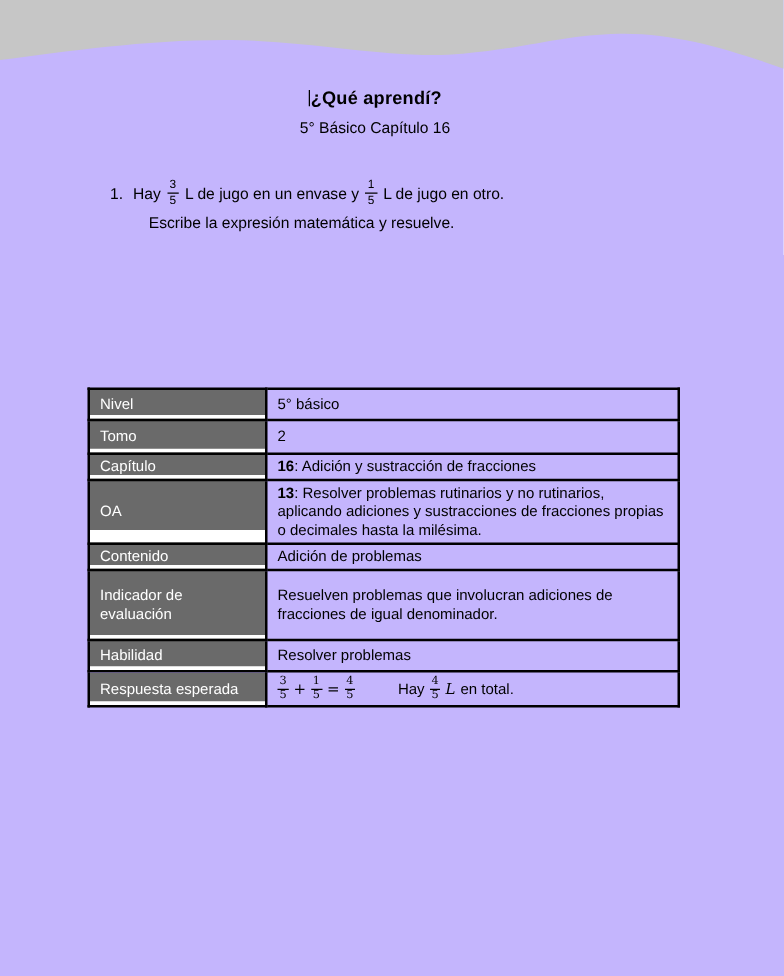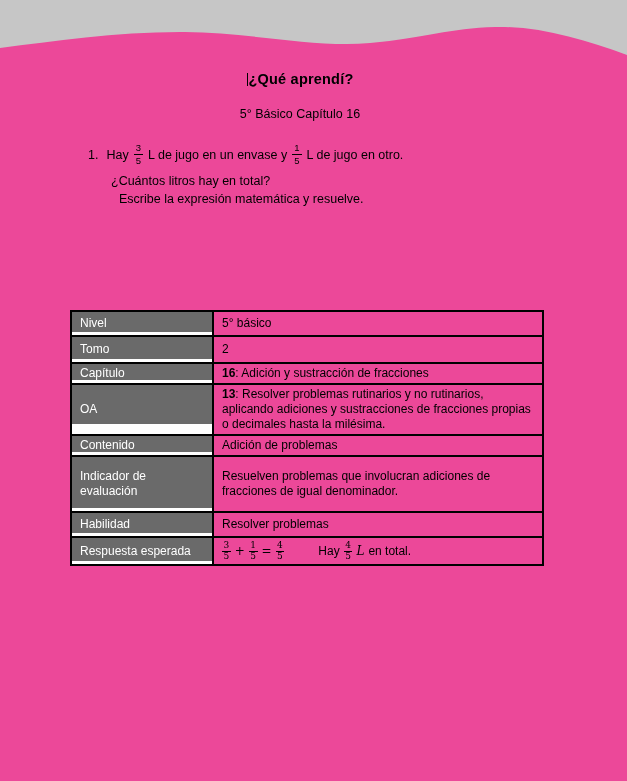--- a/index.html
+++ b/index.html
@@ -1,24 +1,24 @@
 <!DOCTYPE html>
 <html><head>
 <meta charset="utf-8">
 <style>
   html,body{margin:0;padding:0;background:#fff;}
   #page{
-    position:relative;width:627px;height:781px;background:#ec4899;overflow:hidden;
+    position:relative;width:627px;height:781px;background:#c4b5fd;overflow:hidden;
     font-family:"Liberation Sans","DejaVu Sans",sans-serif;color:#000;
   }
   .wave{position:absolute;top:0;left:0;display:block;}
   .title-block{position:absolute;top:71px;left:0;width:600px;text-align:center;}
   .page-title{font-size:14.5px;font-weight:bold;letter-spacing:.2px;}
   .cursor-bar{display:inline-block;width:1px;height:13px;background:#000;vertical-align:-2px;margin-right:1px;}
-  .page-subtitle{font-size:12.5px;margin-top:20px;}
+  .page-subtitle{font-size:12.5px;margin-top:8px;}
 
   .problem{position:absolute;left:88px;top:143px;font-size:12.5px;}
   .p-line1{display:flex;align-items:center;}
   .p-line1 > span{margin-right:5px;}
   .p-number{margin-right:8px !important;}
   .frac{display:inline-flex;flex-direction:column;align-items:center;font-size:9.5px;line-height:1.15;}
   .frac .fn{border-bottom:1px solid #000;padding:0 2px 0px;}
   .frac .fd{padding-top:1px;}
   .p-line2{margin-left:23px;margin-top:7px;}
   .p-line3{margin-left:31px;margin-top:4px;}
@@ -61,21 +61,20 @@
         <span class="fn">3</span>
         <span class="fd">5</span>
       </span>
       <span>L de jugo en un envase y</span>
       <span class="frac">
         <span class="fn">1</span>
         <span class="fd">5</span>
       </span>
       <span>L de jugo en otro.</span>
     </div>
-    <div class="p-line2">¿Cuántos litros hay en total?</div>
     <div class="p-line3">Escribe la expresión matemática y resuelve.</div>
   </div>
 
   <div class="table-wrap">
     <table class="info">
       <colgroup>
           <col style="width:142px">
           <col style="width:330px">
         </colgroup>
       <tbody>

